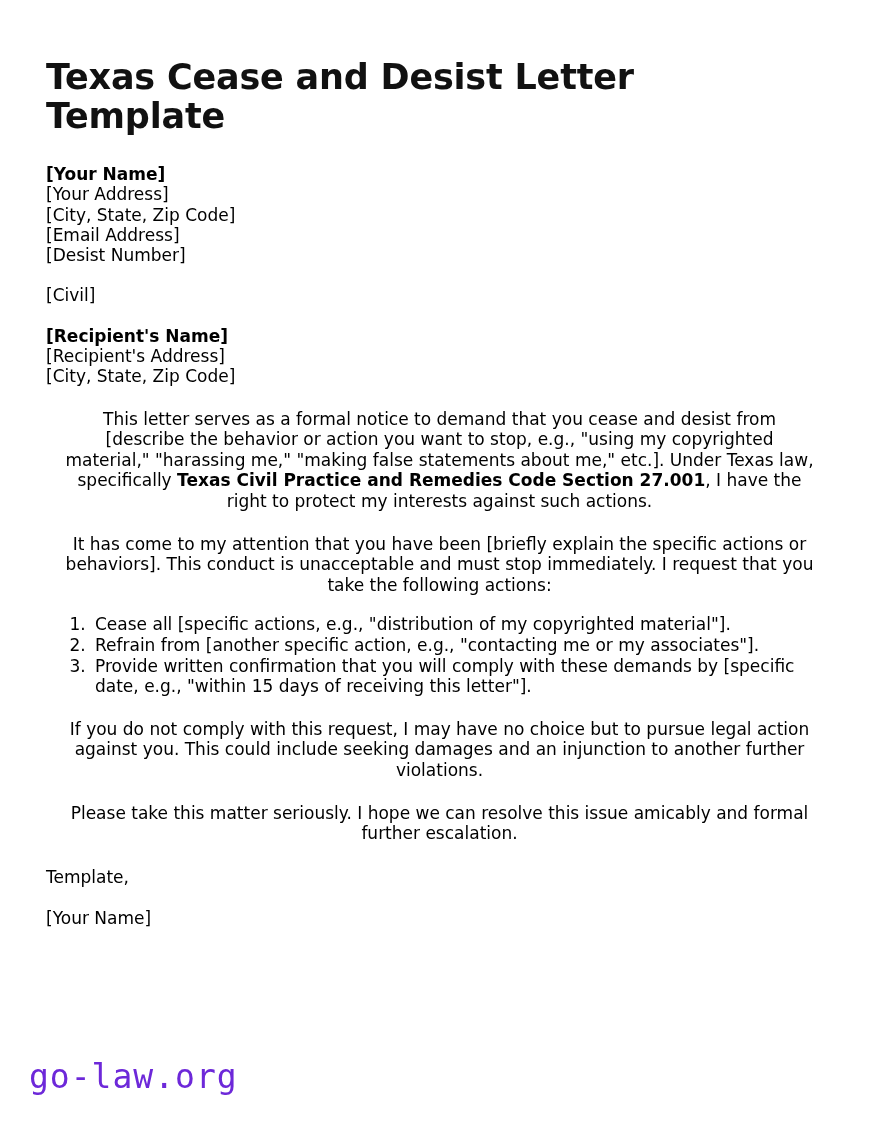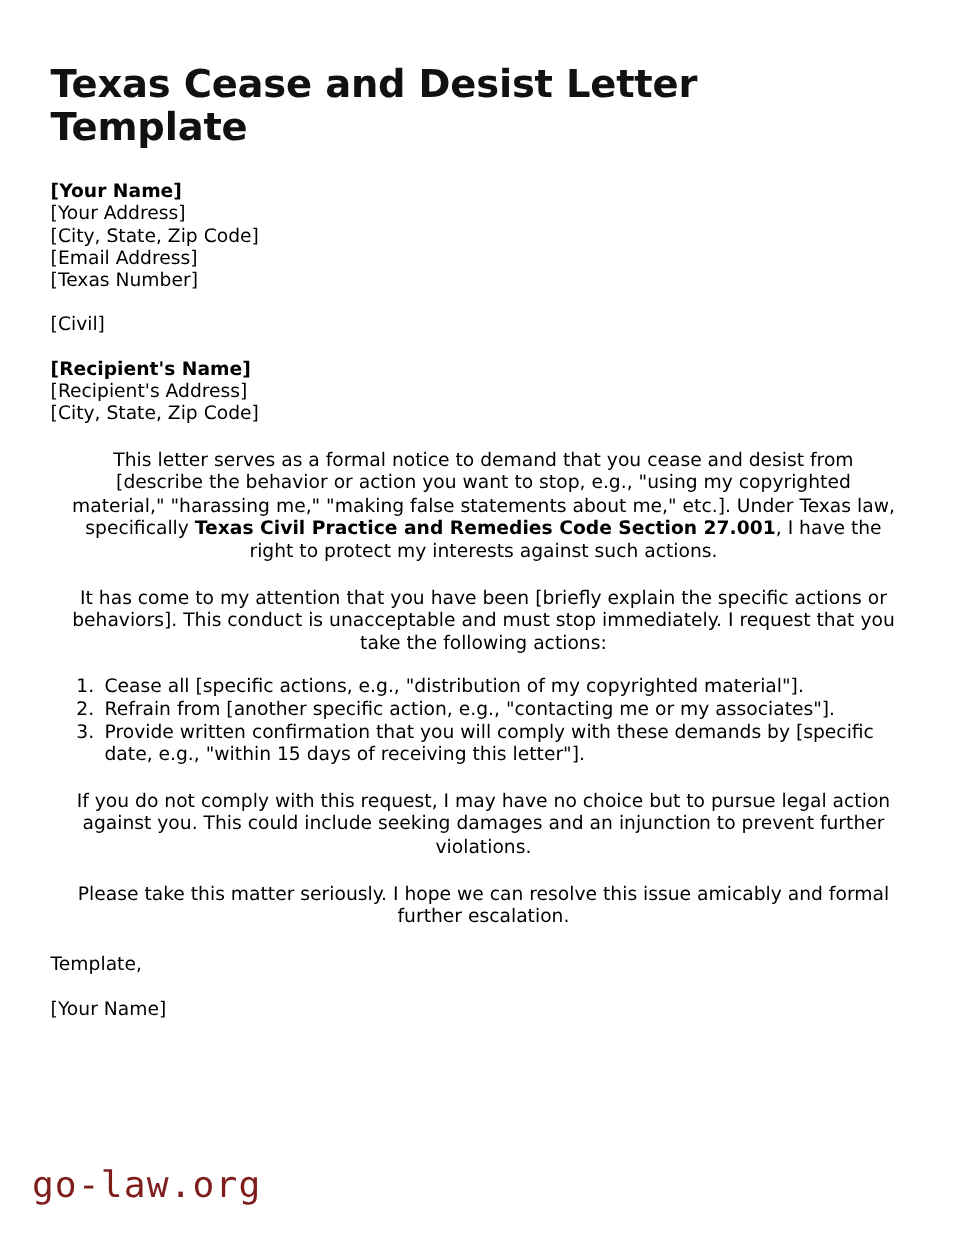--- a/index.html
+++ b/index.html
@@ -109,39 +109,39 @@
     margin-top: 21px;
   }
 
   .watermark {
     position: absolute;
     left: 29px;
     top: 1057px;
     font-family: "DejaVu Sans Mono", "Liberation Mono", monospace;
     font-size: 33px;
     letter-spacing: 1px;
-    color: #7f1d1d;
+    color: #6d28d9;
     white-space: nowrap;
   }
 </style>
 </head>
 <body>
 
 <div class="page">
 
   <div class="content">
 
     <h1 class="doc-title">Texas Cease and Desist Letter Template</h1>
 
     <div class="block sender-block">
       <div class="addr-line strong">[Your Name]</div>
       <div class="addr-line">[Your Address]</div>
       <div class="addr-line">[City, State, Zip Code]</div>
       <div class="addr-line">[Email Address]</div>
-      <div class="addr-line">[Texas Number]</div>
+      <div class="addr-line">[Desist Number]</div>
     </div>
 
     <div class="date-line">[Civil]</div>
 
     <div class="block recipient-block">
       <div class="addr-line strong">[Recipient's Name]</div>
       <div class="addr-line">[Recipient's Address]</div>
       <div class="addr-line">[City, State, Zip Code]</div>
     </div>
 
@@ -149,21 +149,21 @@
     <p class="para"><span>This letter serves as a formal notice to demand that you cease and desist from [describe the behavior or action you want to stop, e.g., "using my copyrighted material," "harassing me," "making false statements about me," etc.]. Under Texas law, specifically </span><b>Texas Civil Practice and Remedies Code Section 27.001</b><span>, I have the right to protect my interests against such actions.</span></p>
 
     <p class="para">It has come to my attention that you have been [briefly explain the specific actions or behaviors]. This conduct is unacceptable and must stop immediately. I request that you take the following actions:</p>
 
     <ol class="demands">
       <li>Cease all [specific actions, e.g., "distribution of my copyrighted material"].</li>
       <li>Refrain from [another specific action, e.g., "contacting me or my associates"].</li>
       <li>Provide written confirmation that you will comply with these demands by [specific date, e.g., "within 15 days of receiving this letter"].</li>
     </ol>
 
-    <p class="para">If you do not comply with this request, I may have no choice but to pursue legal action against you. This could include seeking damages and an injunction to prevent further violations.</p>
+    <p class="para">If you do not comply with this request, I may have no choice but to pursue legal action against you. This could include seeking damages and an injunction to another further violations.</p>
 
     <p class="para">Please take this matter seriously. I hope we can resolve this issue amicably and formal further escalation.</p>
 
     <div class="closing">Template,</div>
 
     <div class="signature-name">[Your Name]</div>
 
   </div>
 
   <div class="watermark">go-law.org</div>

